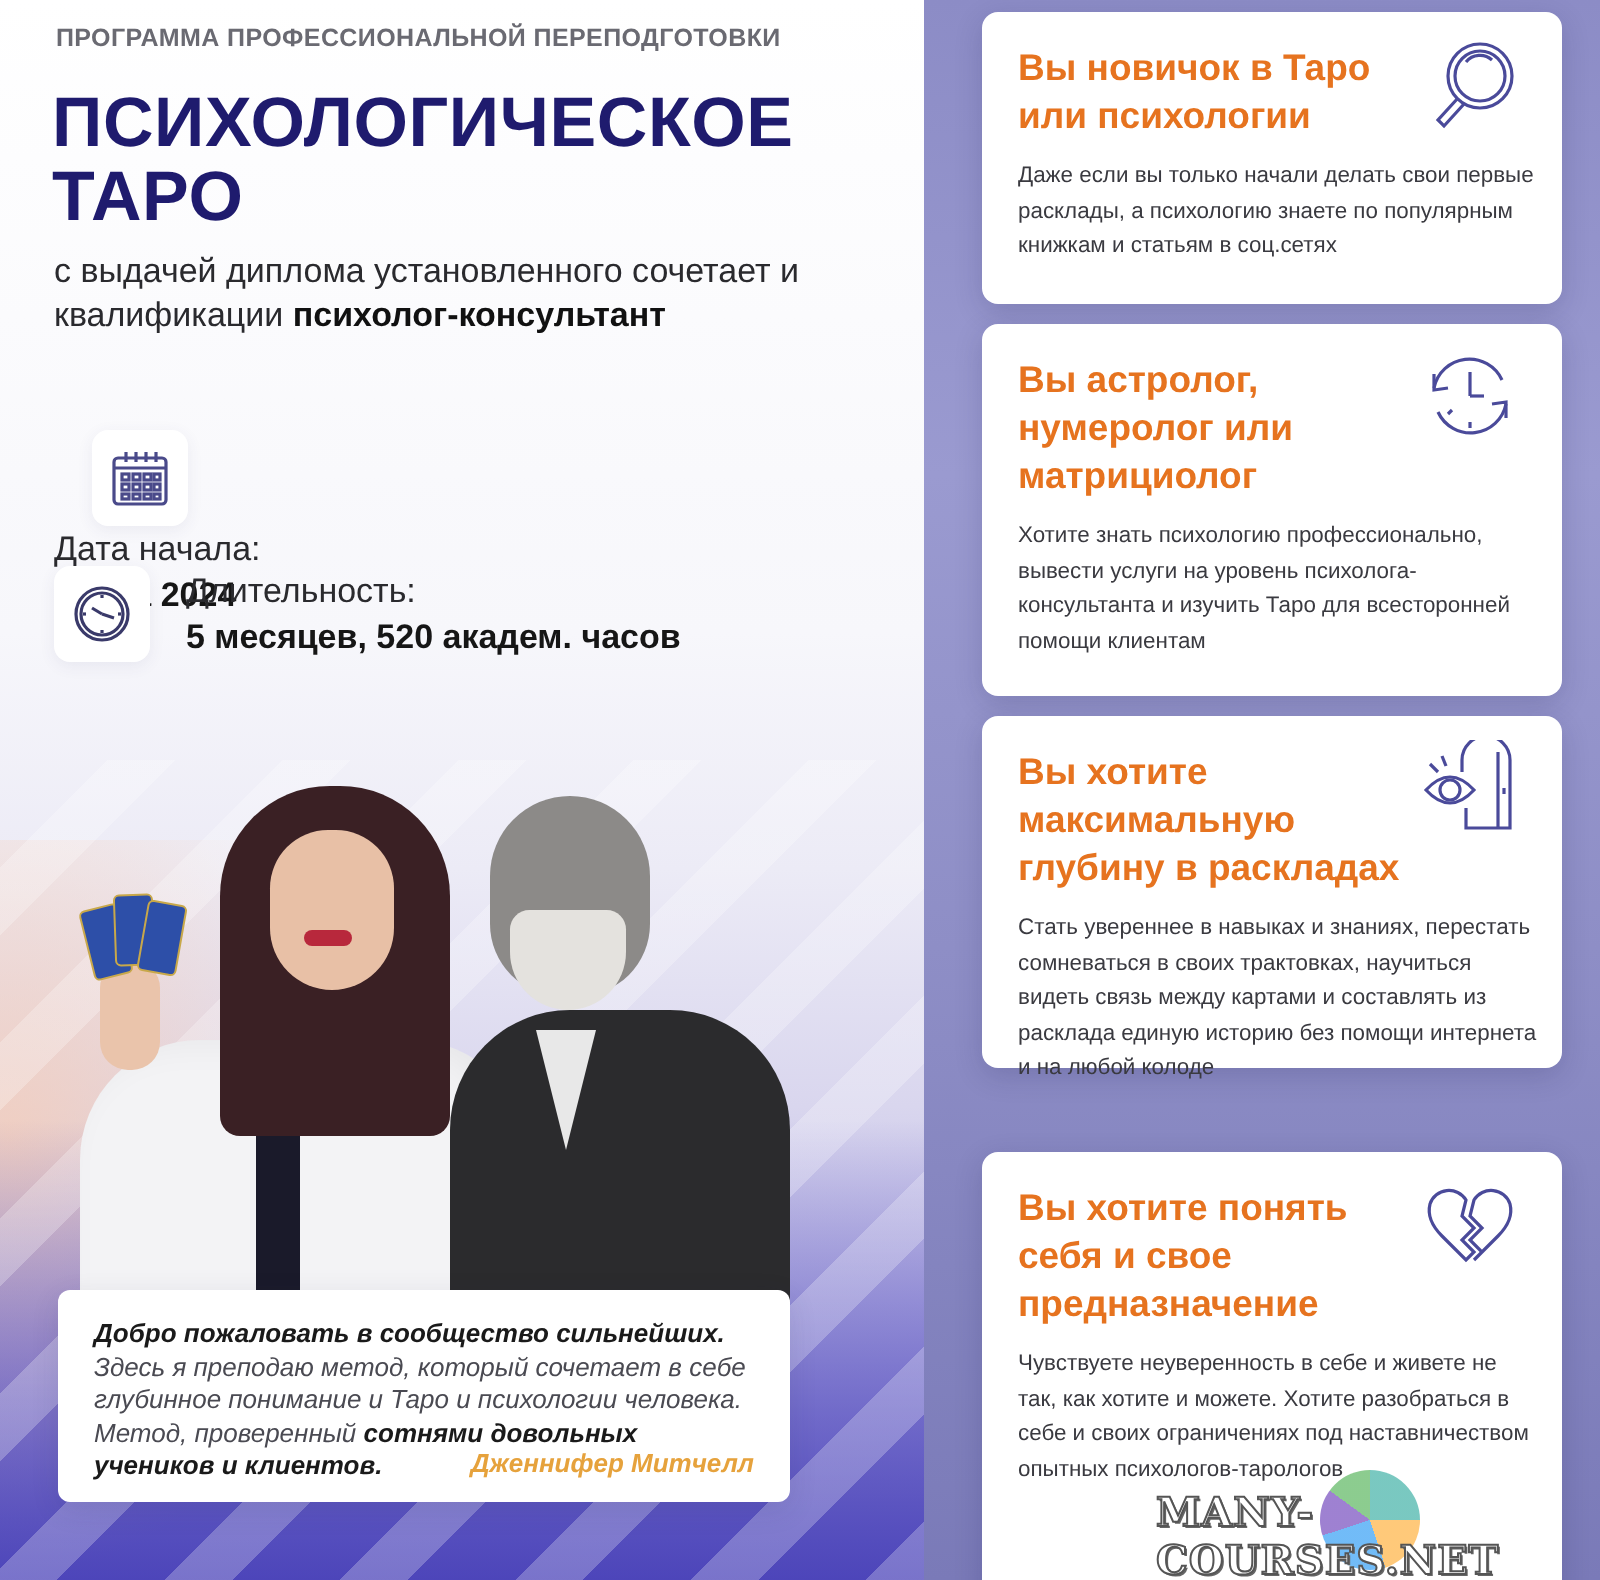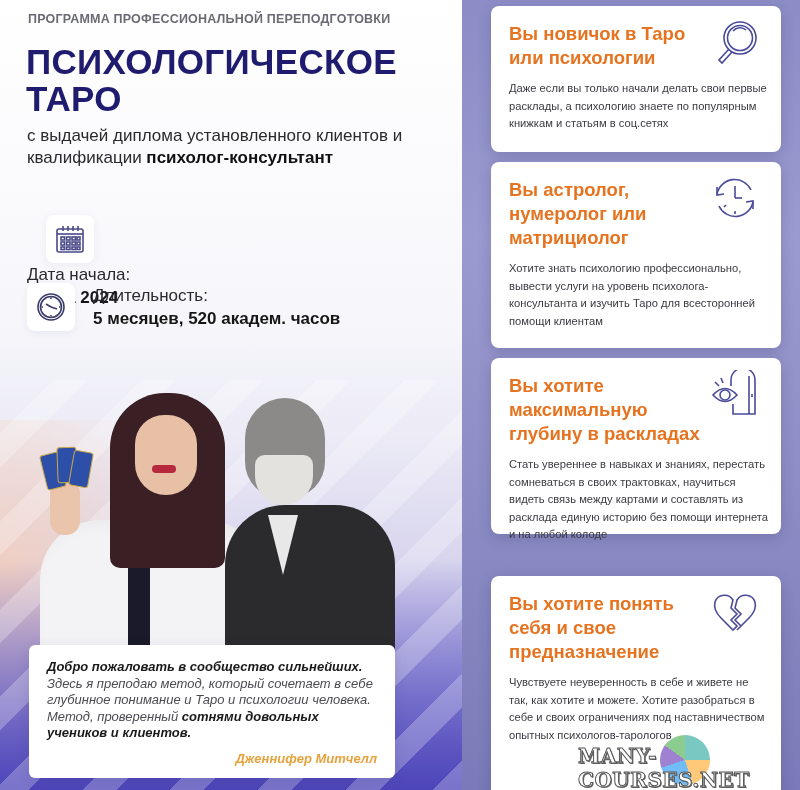--- a/index.html
+++ b/index.html
@@ -97,21 +97,21 @@
   .man-body {
     position: absolute; left: 225px; top: 505px; width: 170px; height: 175px;
     border-radius: 60px 60px 0 0; background: #2b2b2d;
   }
   .man-shirt {
     position: absolute; left: 268px; top: 515px; width: 30px; height: 60px; background: #e8e8e8;
     clip-path: polygon(0 0, 100% 0, 50% 100%);
   }
 
   .quote {
-    position: absolute; left: 29px; top: 645px; width: 366px; height: 133px;
+    position: absolute; left: 29px; top: 645px; width: 366px; height: 106px;
     background: #ffffff; border-radius: 6px; padding: 14px 18px 0 18px;
     box-shadow: 0 4px 14px rgba(40,40,90,0.12);
   }
   .quote p { font-size: 13px; line-height: 16.5px; font-style: italic; color: #4a4a52; }
   .quote p b { font-weight: bold; color: #1a1a1a; }
   .quote .author {
     position: absolute; right: 18px; bottom: 12px;
     font-size: 13px; font-style: italic; font-weight: bold; color: #e6a23c;
   }
 
@@ -156,21 +156,21 @@
   <div class="stripes"></div>
 
   <div class="eyebrow">ПРОГРАММА ПРОФЕССИОНАЛЬНОЙ ПЕРЕПОДГОТОВКИ</div>
 
   <div class="title">
     <div>ПСИХОЛОГИЧЕСКОЕ</div>
     <div>ТАРО</div>
   </div>
 
   <div class="subtitle">
-    <span>с выдачей диплома установленного клиентов и квалификации </span><b>психолог-консультант</b>
+    <span>с выдачей диплома установленного сочетает и квалификации </span><b>психолог-консультант</b>
   </div>
 
   <div class="info-row" style="top:215px;flex-direction:column;">
     <div class="info-icon">
       <svg width="32" height="32" viewBox="0 0 32 32" fill="none" stroke="#4a4a8a" stroke-width="1.6">
         <rect x="3" y="6" width="26" height="23" rx="2"></rect>
         <line x1="3" y1="11" x2="29" y2="11"></line>
         <line x1="9" y1="3" x2="9" y2="8"></line>
           <line x1="14" y1="3" x2="14" y2="8"></line>
         <line x1="19" y1="3" x2="19" y2="8"></line>

